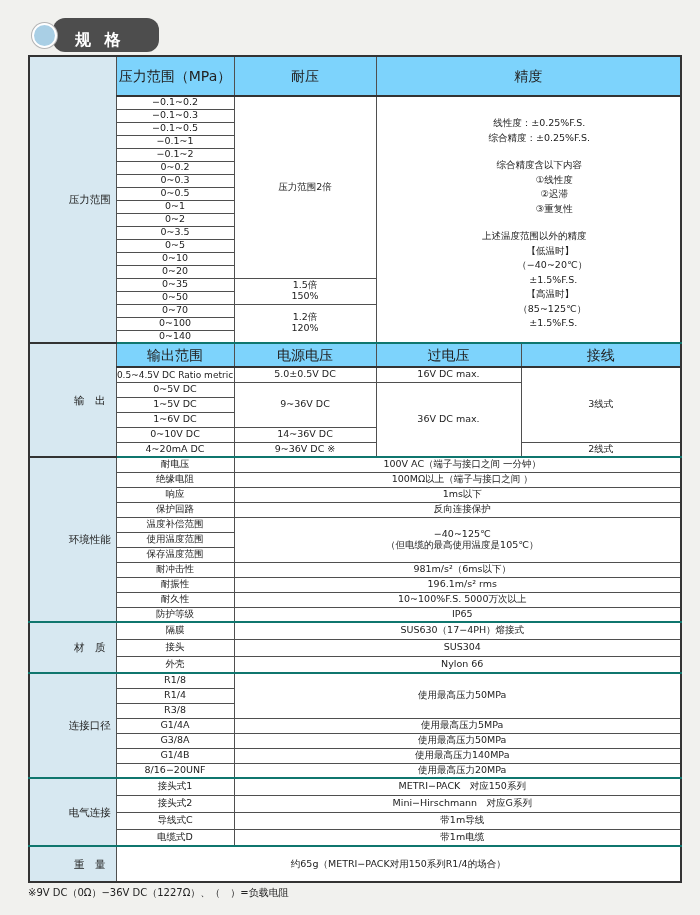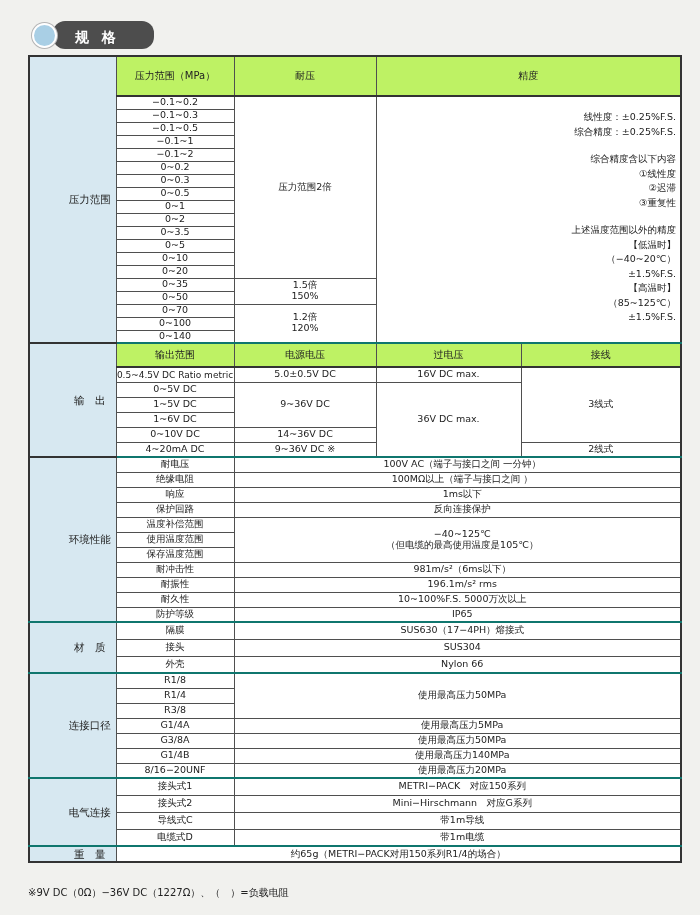--- a/index.html
+++ b/index.html
@@ -15,50 +15,50 @@
   .badge-circle {
     width:21px; height:21px; border-radius:50%;
     background:#a9cfe5; border:2px solid #fff;
     box-shadow:0 0 0 1px #b5b5b5;
     z-index:2;
   }
   .badge-pill {
     margin-left:-4px; z-index:1;
     background:#4d4d4d; color:#fff;
     border-radius:12px;
-    padding:8px 34px 4px 22px;
-    font-size:14px; font-weight:bold; letter-spacing:4px;
+    padding:14px 34px 4px 22px;
+    font-size:16px; font-weight:bold; letter-spacing:4px;
     line-height:16px;
   }
   
   .spec-wrap { position:absolute; left:28px; top:55px; }
   table.spec {
     border-collapse:collapse; table-layout:fixed;
     width:652px; background:#fff;
     border:2px solid #333;
   }
   .spec td, .spec th {
     border:1px solid #4f4f4f;
     font-size:9.5px; line-height:1.15;
     text-align:center; vertical-align:middle;
     padding:0; overflow:hidden;
     font-weight:normal;
   }
-  .spec th { background:#bef264; font-size:10px; }
+  .spec th { background:#7dd3fc; font-size:14px; }
   td.sec { background:#d7e8f1; font-size:10.5px;padding-left:34px; }
   .val { text-align:right; padding-left:10px !important; }
   .pre { white-space:pre-line; }
   .tight { font-size:9px !important; }
   .cen { text-align:center !important; padding-left:0 !important; }
   tr.h40 { height:40px; } tr.pr { height:13px; } tr.h24 { height:24px; }
-  tr.h15 { height:15px; } tr.h17 { height:17px; } tr.h26 { height:16px; }
+  tr.h15 { height:15px; } tr.h17 { height:17px; } tr.h26 { height:36px; }
   tr.hdr-row td, tr.hdr-row th { border-bottom:2px solid #333; }
   tr.sec-top td, tr.sec-top th { border-top:2px solid #0f766e; }
   
-  td.acc { text-align:right; vertical-align:top; padding:13px 4px 0 16px; }
+  td.acc { text-align:center; vertical-align:top; padding:19px 4px 0 16px; }
   td.acc div { line-height:14.5px; }
   .gap { margin-top:13px; }
   .ml10 { margin-left:10px; } .ml40 { margin-left:40px; }
   .ml32 { margin-left:32px; } .ml30 { margin-left:36px; } .ml38 { margin-left:38px; }
   
   .footnote { position:absolute; left:28px; top:886px; font-size:10px; color:#222; }
 </style>
 </head>
 <body>
 

